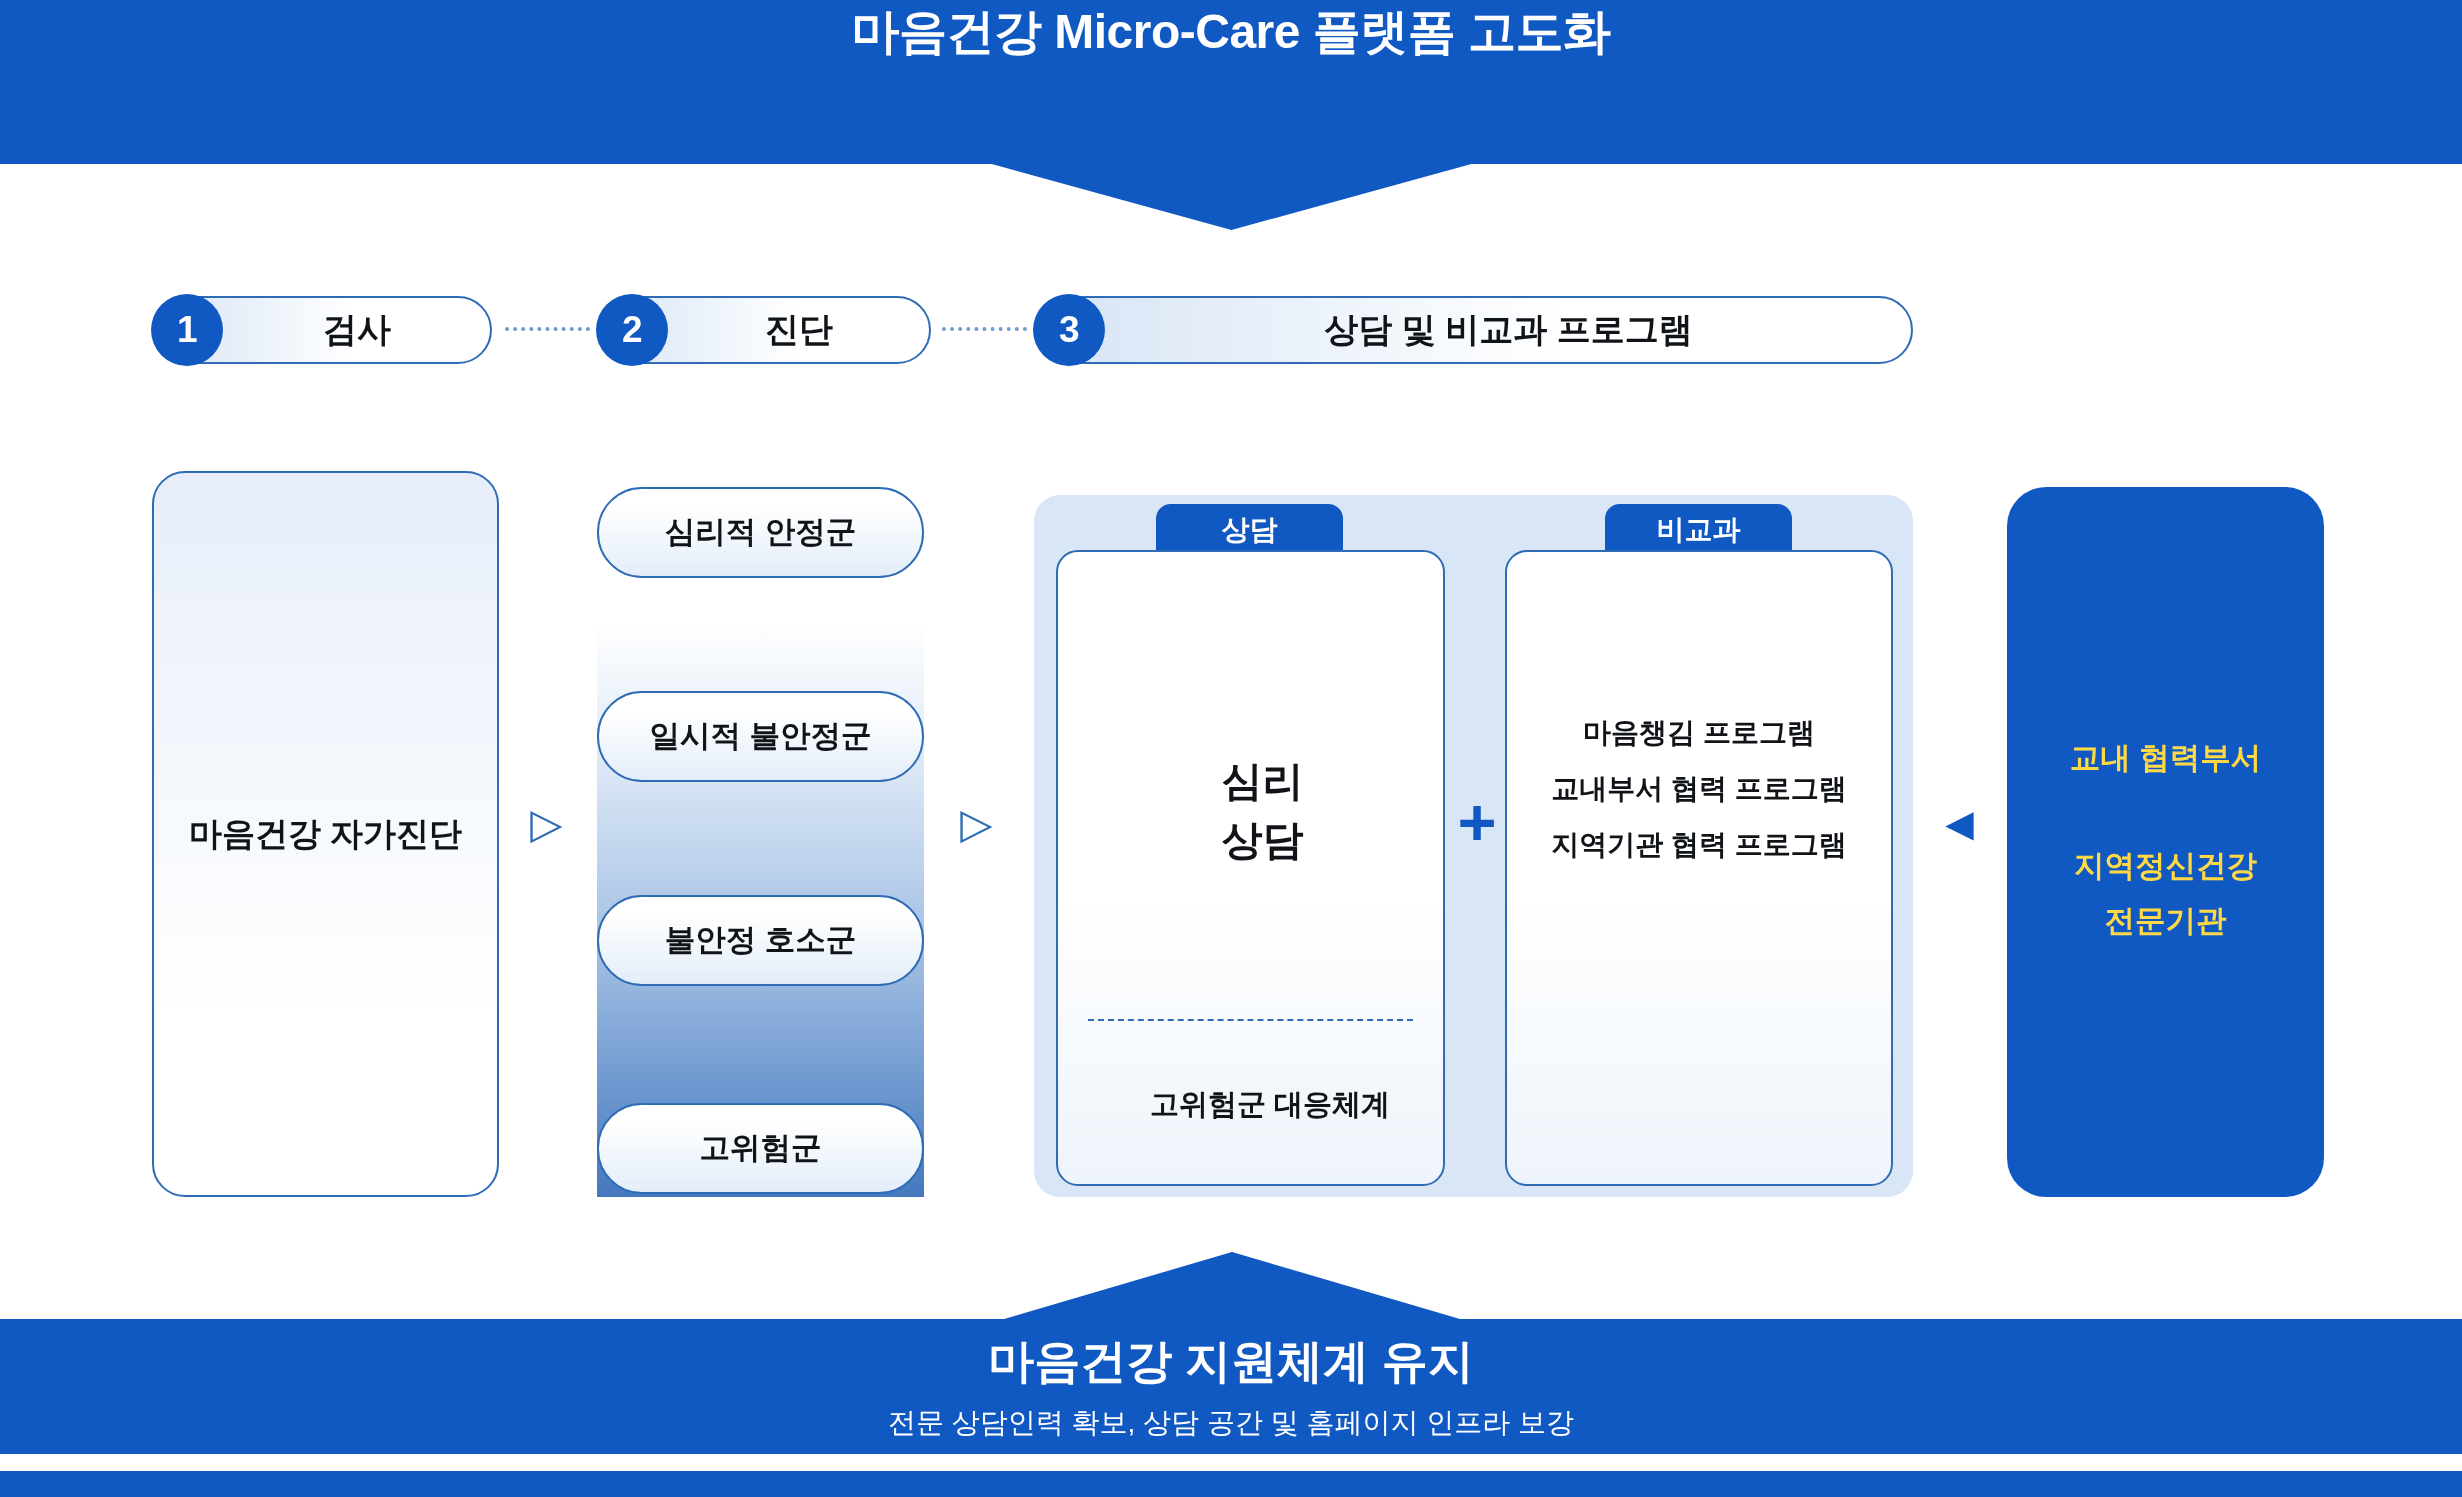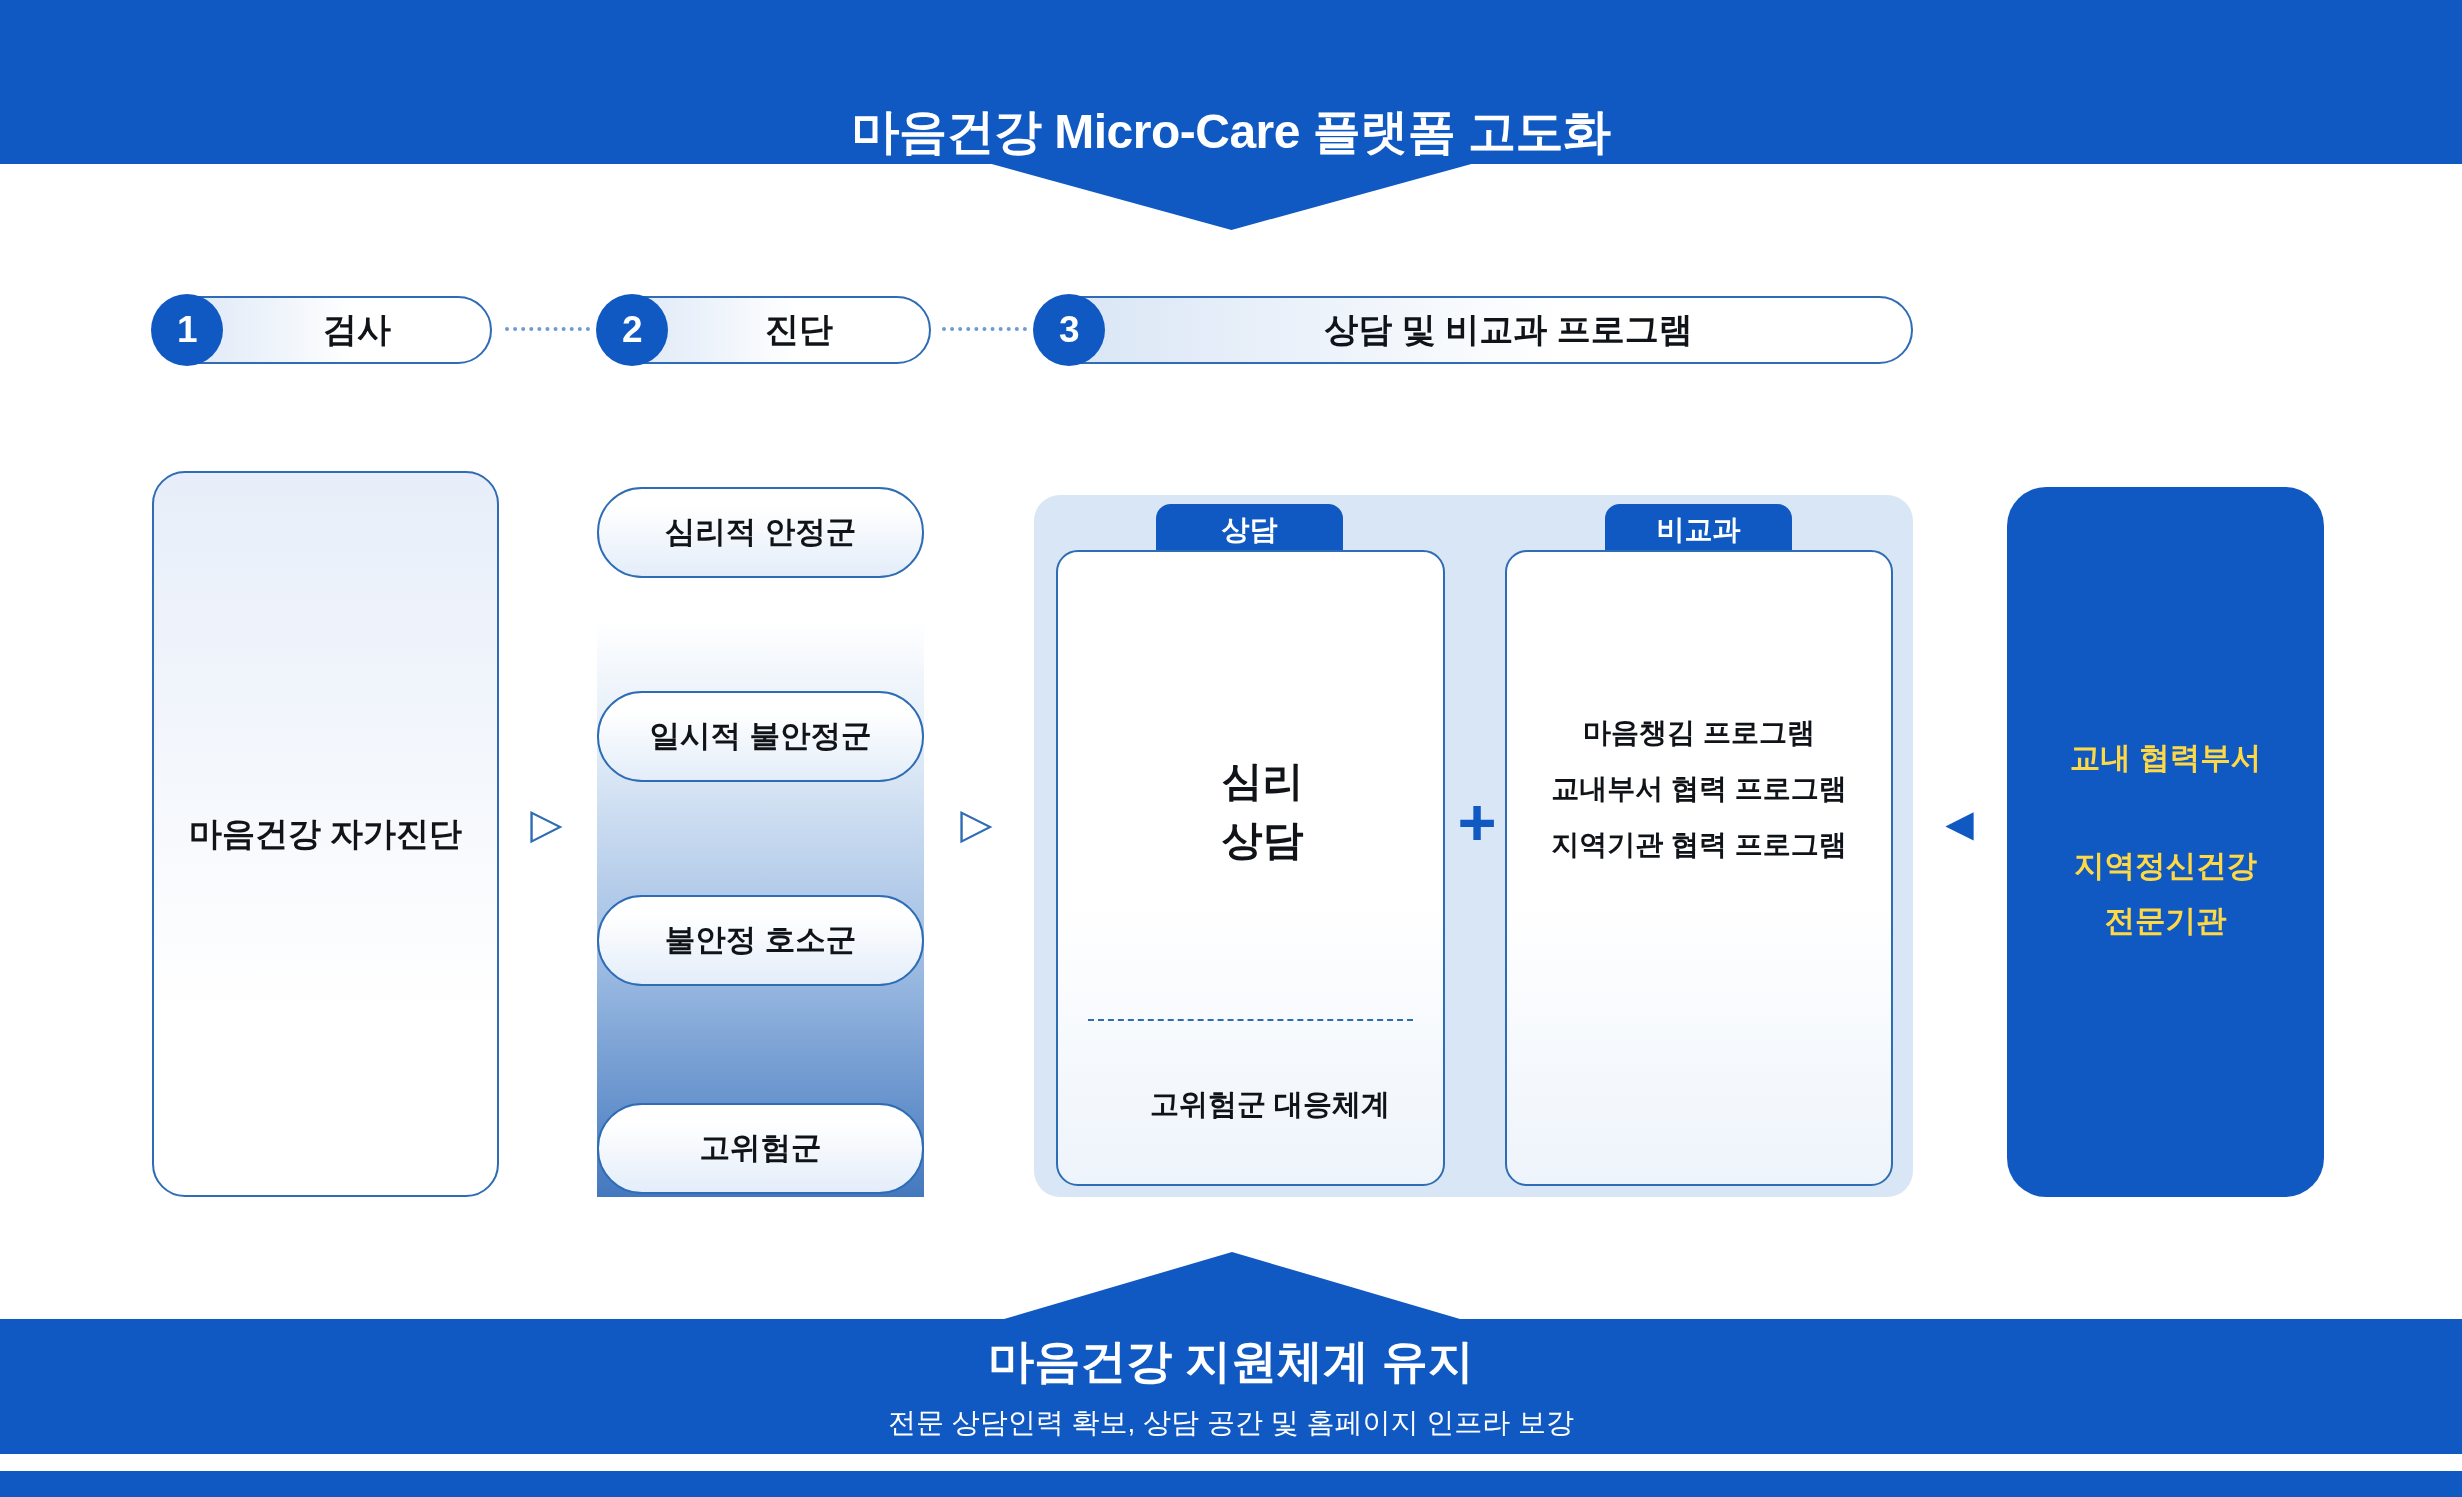--- a/index.html
+++ b/index.html
@@ -7,21 +7,21 @@
     --border-blue:#2E6CB5;
     --panel-blue:#D9E6F6;
     --accent-yellow:#FFD945;
   }
   *{margin:0;padding:0;box-sizing:border-box;}
   body{background:#ffffff;font-family:"Liberation Sans",sans-serif;color:#101418;}
   #canvas{position:relative;width:2462px;height:1497px;background:#ffffff;overflow:hidden;}
   .abs{position:absolute;}
 
   .top-banner{left:0;top:0;width:2462px;height:164px;background:var(--primary-blue);
-    display:flex;align-items:flex-end;justify-content:center;}
+    display:flex;align-items:flex-start;justify-content:center;}
   .banner-title{color:#ffffff;font-size:48px;font-weight:700;letter-spacing:-0.5px;}
   .arrow-down{left:988px;top:163px;width:487px;height:67px;background:var(--primary-blue);
     clip-path:polygon(0 0,100% 0,50% 100%);}
 
   .step-pill{top:296px;height:68px;border:2.8px solid var(--border-blue);border-radius:37px;
     background:linear-gradient(90deg,#d7e4f5 0%,#ffffff 60%);display:flex;align-items:center;}
   .step-circle{position:absolute;left:-2.8px;top:50%;transform:translateY(-50%);width:72px;height:72px;
     border-radius:50%;background:var(--primary-blue);color:#ffffff;font-size:37px;font-weight:700;
     display:flex;align-items:center;justify-content:center;}
   .step-label{flex:1;padding-left:70px;text-align:center;font-size:34px;font-weight:700;color:#101418;}

